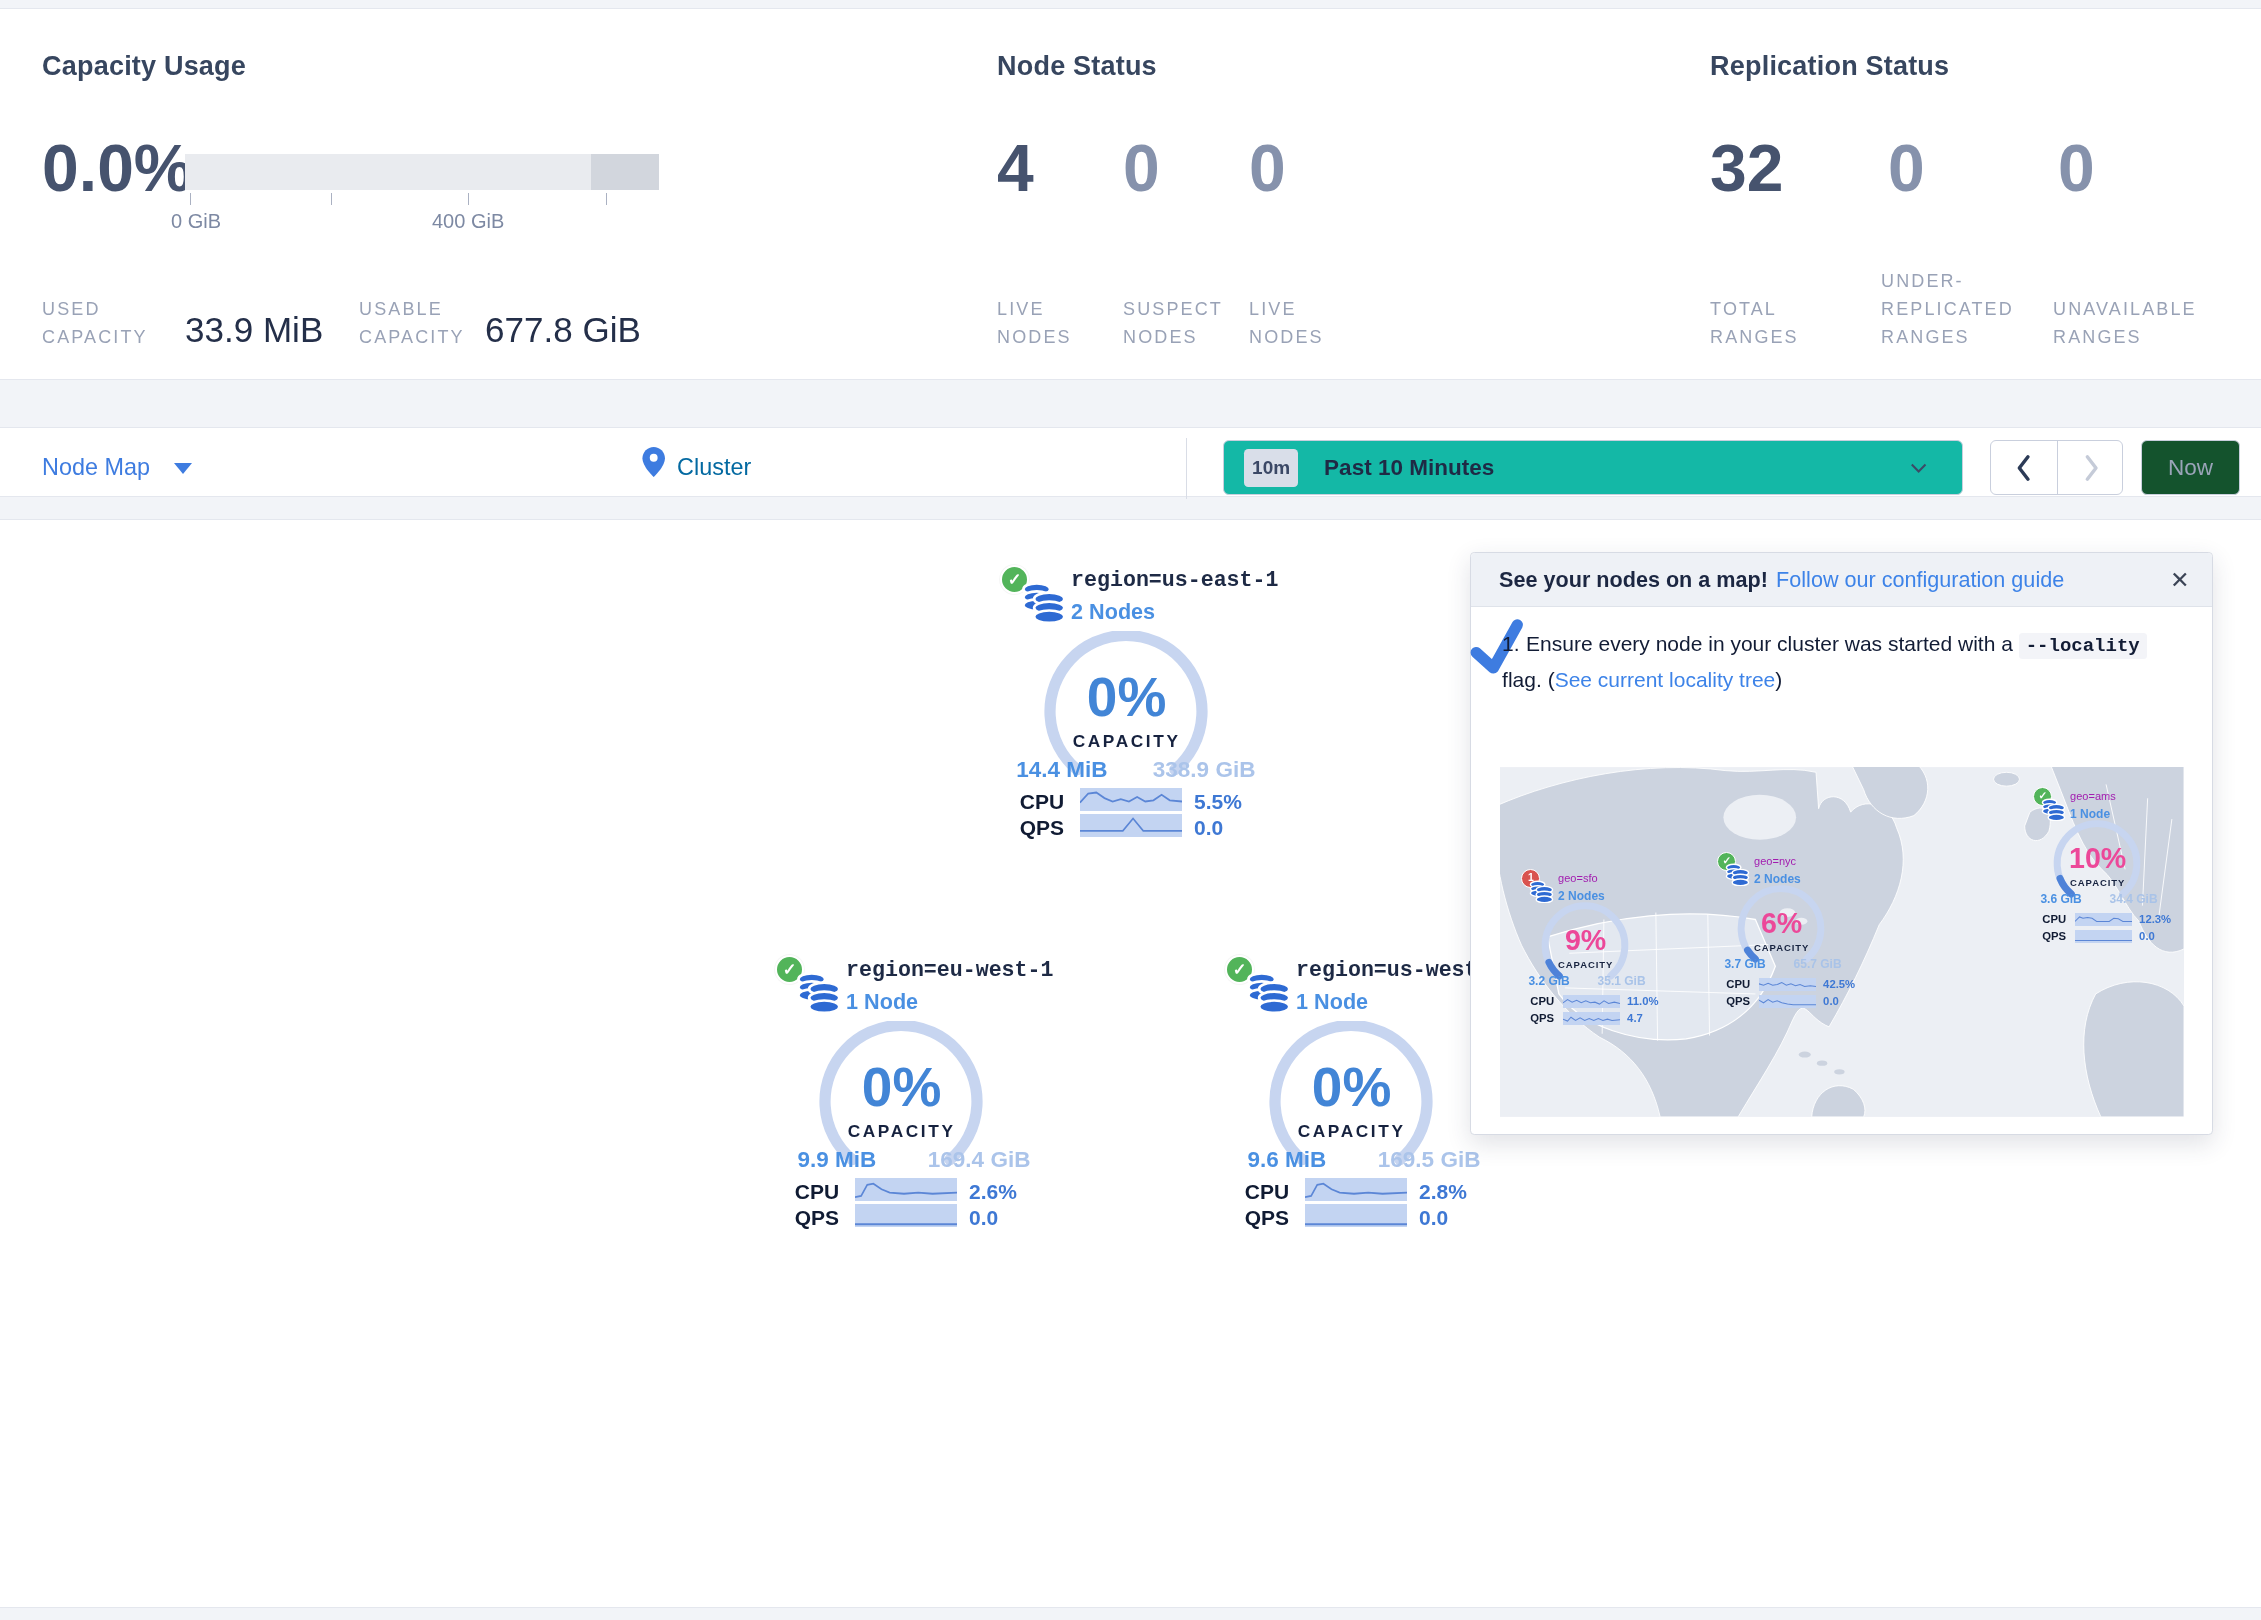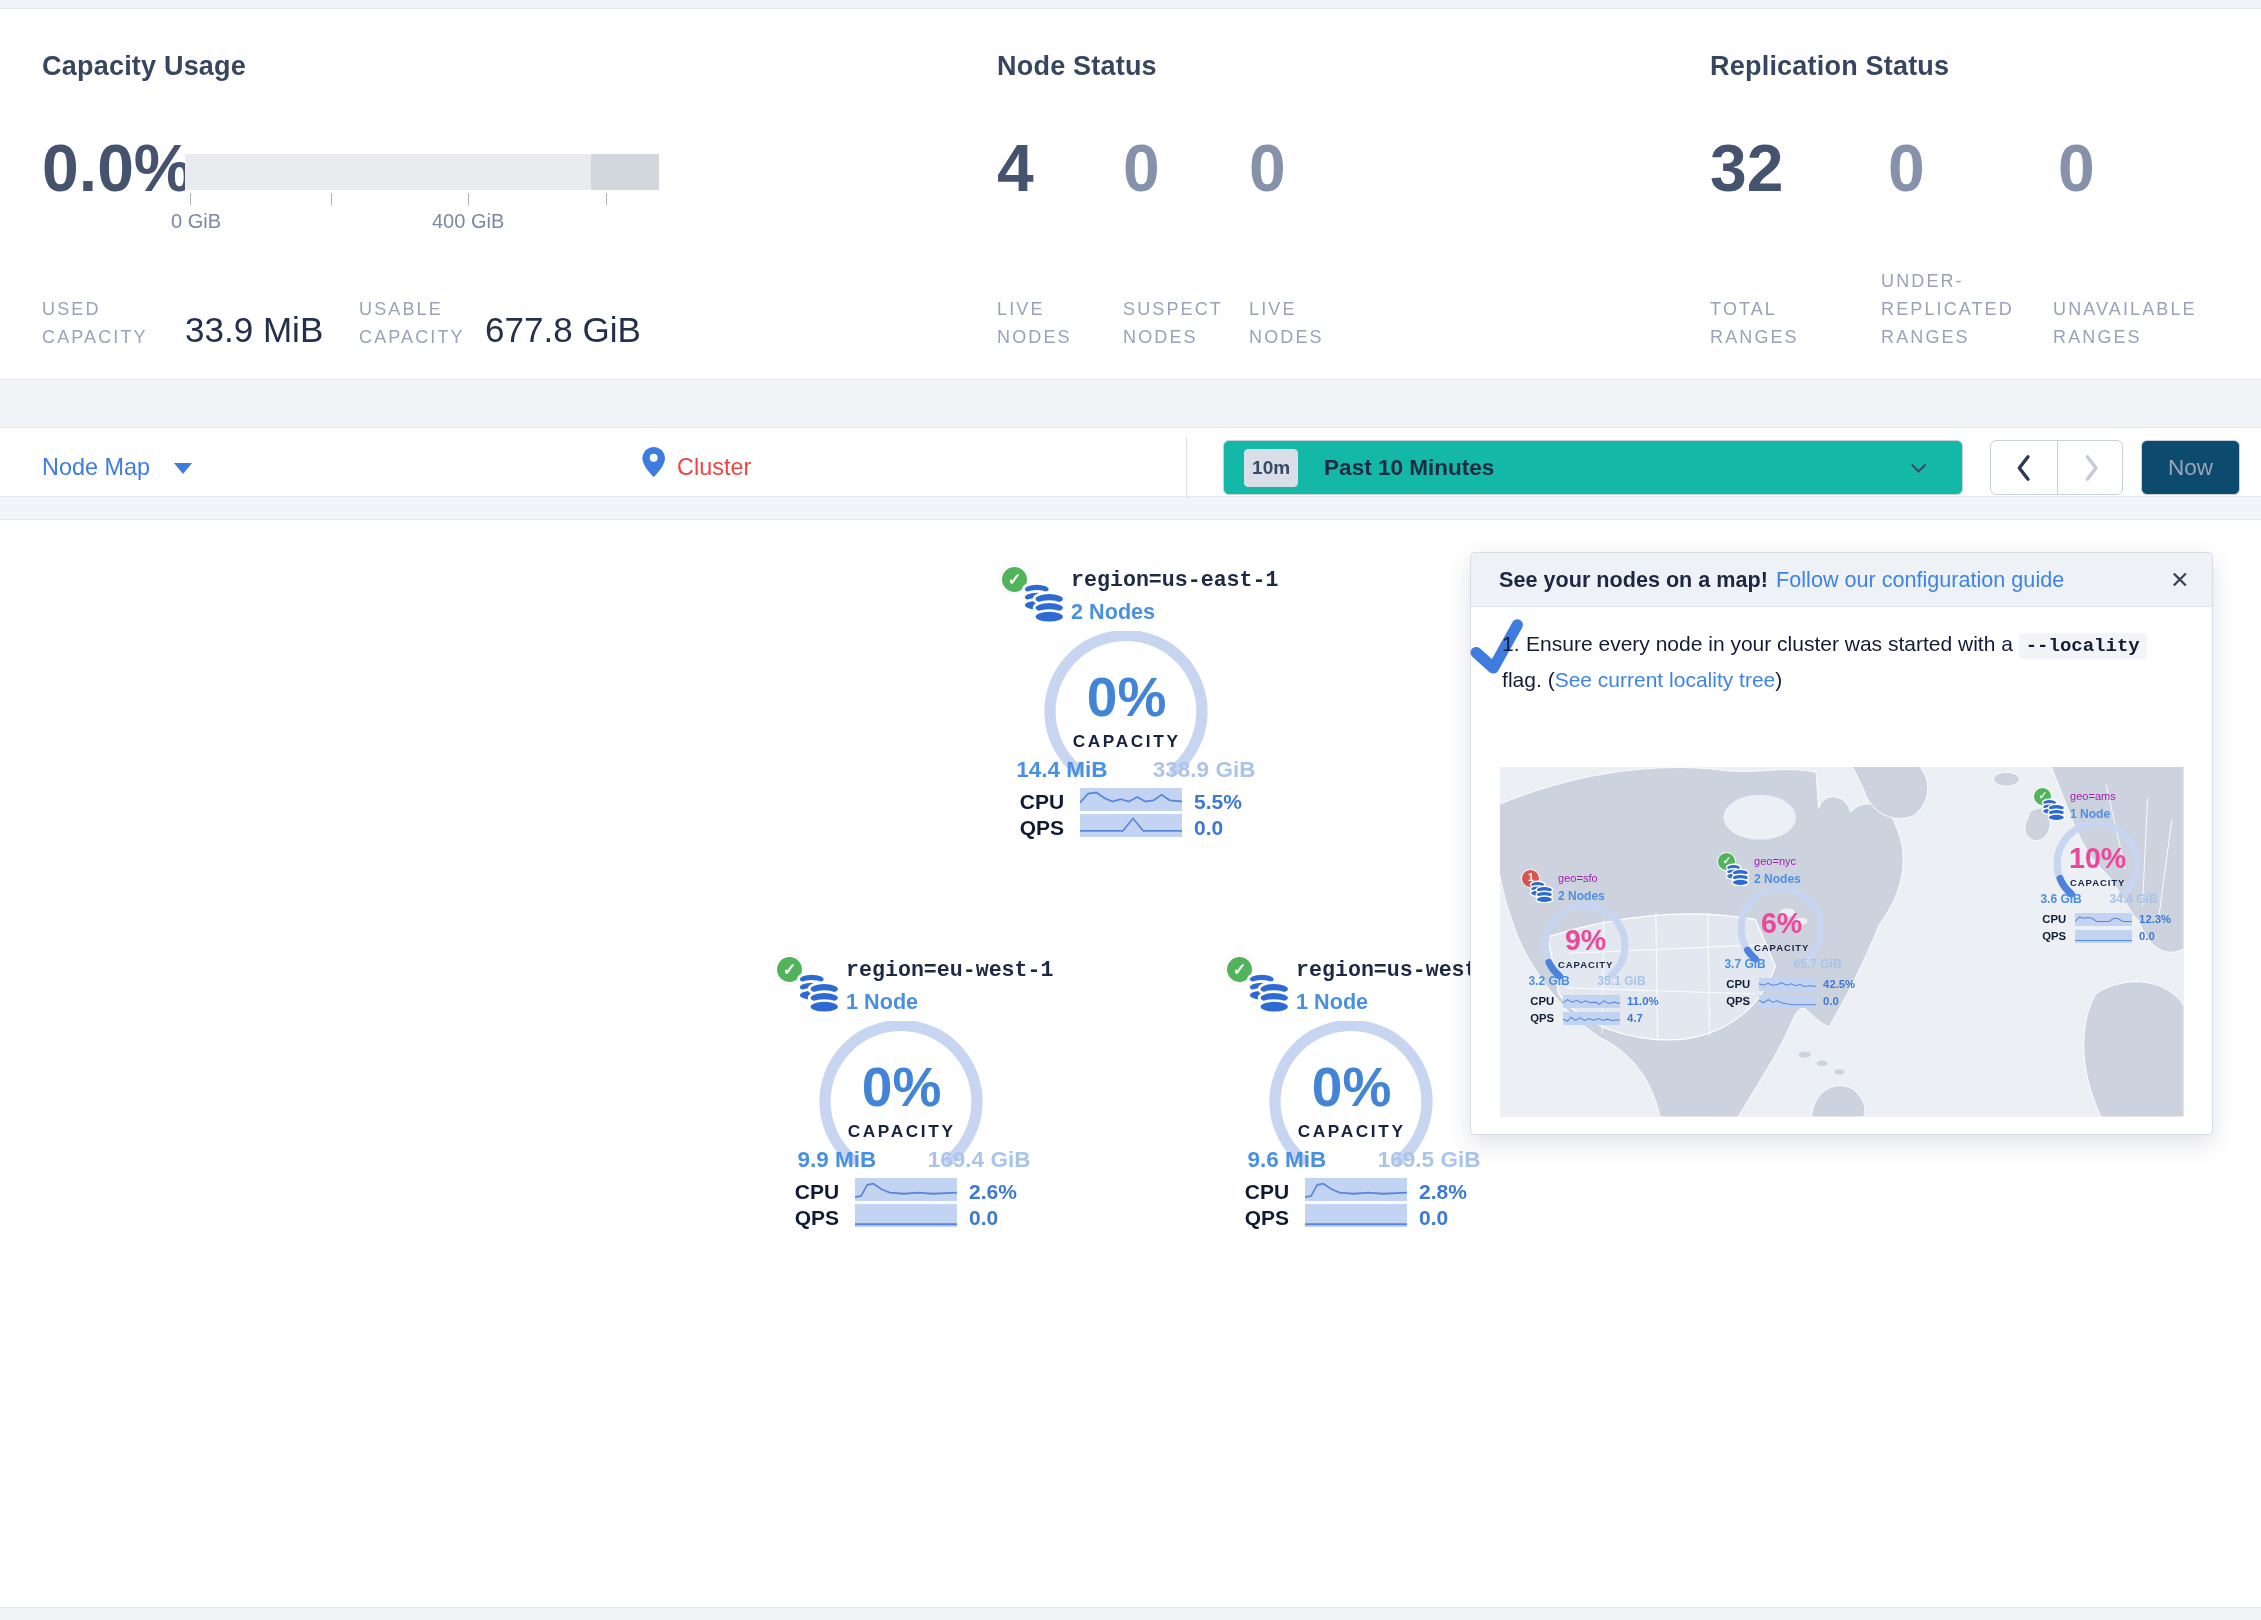--- a/index.html
+++ b/index.html
@@ -24,31 +24,31 @@
   #cap-bar { position:absolute; left:185px; top:145px; width:474px; height:36px; background:#e9ebef; }
   #cap-bar-seg { position:absolute; right:0; top:0; width:68px; height:36px; background:#d2d6dd; }
   .cap-tick { position:absolute; top:184px; width:0.9px; height:12px; background:#aab1c2; }
   .cap-tick-label { position:absolute; top:201px; width:104px; text-align:center; font-size:20px; color:#7d89a3; }
 
   
   #toolbar { left:-0.9px; right:-0.9px; top:427px; height:70px; }
   #view-selector { position:absolute; left:42px; top:26px; font-size:23.4px; color:#3e7ce0; cursor:pointer; }
   #view-caret { display:inline-block; margin-left:24px; width:0; height:0; border-left:9.5px solid transparent; border-right:9.5px solid transparent; border-top:11.3px solid #3e7ce0; vertical-align:middle; }
   #breadcrumb { position:absolute; left:642px; top:19px; }
-  #breadcrumb-label { position:absolute; left:35px; top:7px; font-size:23.4px; color:#ef4444; }
+  #breadcrumb-label { position:absolute; left:35px; top:7px; font-size:23.4px; color:#0369a1; }
   #toolbar-divider { position:absolute; left:1186px; top:10.4px; width:0.9px; height:61px; background:#d9dde6; }
   #time-select { position:absolute; left:1223px; top:12px; width:740px; height:55px; border:0.9px solid #c9cfdd; border-radius:6px; background:#14b8a6; cursor:pointer; }
   #time-badge { position:absolute; left:20px; top:7.8px; width:54px; height:38px; background:#d9dee9; border-radius:4.3px; text-align:center; line-height:38px; font-size:19px; font-weight:700; color:#3b4866; }
   #time-value { position:absolute; left:100px; top:14px; font-size:22.5px; font-weight:700; color:#1f2a45; }
   #time-chevron { position:absolute; right:35px; top:21px; }
   #time-nav { position:absolute; left:1990px; top:12px; width:133px; height:55px; border:0.9px solid #c9cfdd; border-radius:6px; background:#fff; }
   .nav-half { position:absolute; top:0; width:67px; height:54px; text-align:center; cursor:pointer; }
   #nav-prev { left:0; border-right:0.9px solid #c9cfdd; }
   #nav-next { left:67px; }
-  #now-button { position:absolute; left:2141px; top:12px; width:99px; height:55px; border:0.9px solid #c9cfdd; border-radius:6px; background:#0c4a6e; text-align:center; line-height:54px; font-size:22.5px; color:#9aa4b8; cursor:pointer; }
+  #now-button { position:absolute; left:2141px; top:12px; width:99px; height:55px; border:0.9px solid #c9cfdd; border-radius:6px; background:#14532d; text-align:center; line-height:54px; font-size:22.5px; color:#9aa4b8; cursor:pointer; }
 
   
   #map-panel { left:-0.9px; right:-0.9px; top:519px; height:1089px; }
 
   
   .ng { position:absolute; width:277px; height:286px; }
   .ng-check { position:absolute; left:12px; top:1.7px; width:29px; height:29px; border-radius:50%;
               background:#52b45a; border:2.6px solid #fff; color:#fff; font-size:16.4px; font-weight:700;
               text-align:center; line-height:24px; box-shadow:0 0 0 0.9px rgba(0,0,0,.04); }
   .ng-db { position:absolute; left:31px; top:17.3px; }

